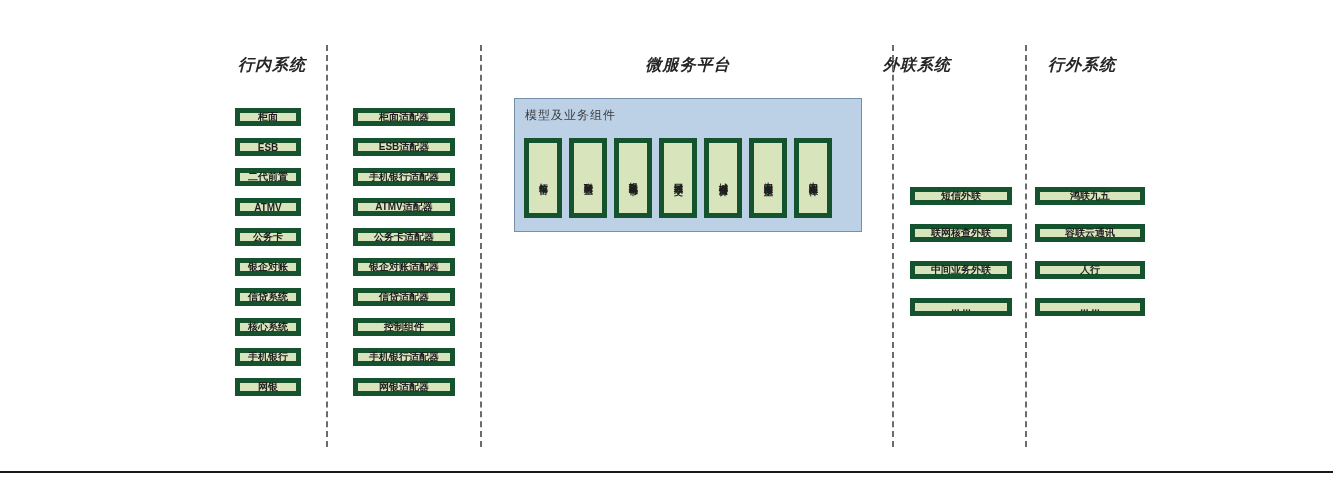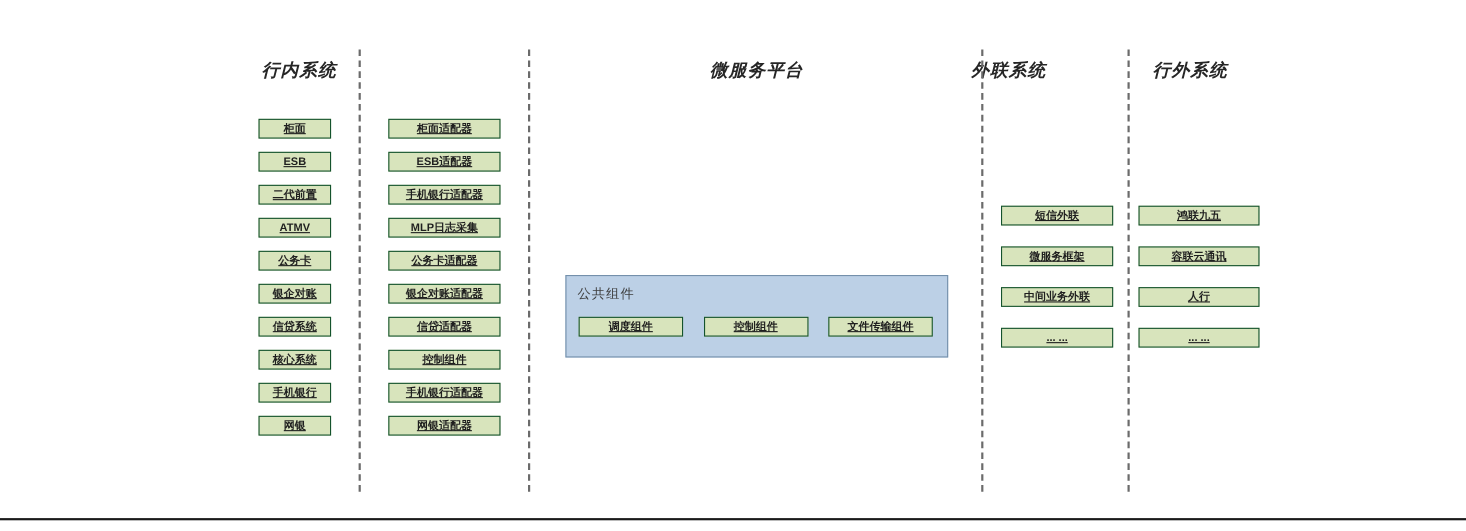--- a/index.html
+++ b/index.html
@@ -33,30 +33,29 @@
   }
   .stack {
     position: absolute;
     display: flex;
     flex-direction: column;
   }
   .stack-tight { gap: 12px; }
   .stack-loose { gap: 19px; text-align: right; }
   .gbox {
     background: #d8e4bc;
-    border: 1px solid #14532d;
+    border: 5px solid #14532d;
     color: #1f1f1f;
     font-size: 10px;
     font-weight: bold;
     display: flex;
     align-items: center;
     justify-content: center;
     white-space: nowrap;
     box-sizing: border-box;
-    text-decoration: underline;
   }
   .hbox { height: 18px; width: 100%; }
   .panel {
     position: absolute;
     left: 514px;
     width: 348px;
     background: #bcd0e6;
     border: 1px solid #7490ab;
     box-sizing: border-box;
   }
@@ -126,43 +125,47 @@
     <div class="gbox hbox">信贷系统</div>
     <div class="gbox hbox">核心系统</div>
     <div class="gbox hbox">手机银行</div>
     <div class="gbox hbox">网银</div>
   </div>
 
   <div class="stack stack-tight" style="left:353px;top:108px;width:102px">
     <div class="gbox hbox">柜面适配器</div>
     <div class="gbox hbox">ESB适配器</div>
     <div class="gbox hbox">手机银行适配器</div>
-    <div class="gbox hbox">MLP日志采集</div>
+    <div class="gbox hbox">ATMV适配器</div>
     <div class="gbox hbox">公务卡适配器</div>
     <div class="gbox hbox">银企对账适配器</div>
     <div class="gbox hbox">信贷适配器</div>
     <div class="gbox hbox">控制组件</div>
     <div class="gbox hbox">手机银行适配器</div>
     <div class="gbox hbox">网银适配器</div>
   </div>
 
-
-  <div class="panel" style="top:250px;height:75px">
-    <div class="panel-label">公共组件</div>
-    <div class="prow" style="top:37px">
-      <div class="gbox">调度组件</div>
-      <div class="gbox">控制组件</div>
-      <div class="gbox">文件传输组件</div>
+  <div class="panel" style="top:98px;height:134px">
+    <div class="panel-label">模型及业务组件</div>
+    <div class="vrow">
+      <div class="gbox vbox">短信平台</div>
+      <div class="gbox vbox">联网核查</div>
+      <div class="gbox vbox">银联及银行卡</div>
+      <div class="gbox vbox">同城票交</div>
+      <div class="gbox vbox">城商行清算</div>
+      <div class="gbox vbox">中间业务模型</div>
+      <div class="gbox vbox">中间业务组件</div>
     </div>
   </div>
 
 
+
   <div class="stack stack-loose" style="left:910px;top:187px;width:102px">
     <div class="gbox hbox">短信外联</div>
-    <div class="gbox hbox">微服务框架</div>
+    <div class="gbox hbox">联网核查外联</div>
     <div class="gbox hbox">中间业务外联</div>
     <div class="gbox hbox">... ...</div>
   </div>
 
   <div class="stack stack-loose" style="left:1035px;top:187px;width:110px">
     <div class="gbox hbox">鸿联九五</div>
     <div class="gbox hbox">容联云通讯</div>
     <div class="gbox hbox">人行</div>
     <div class="gbox hbox">... ...</div>
   </div>

